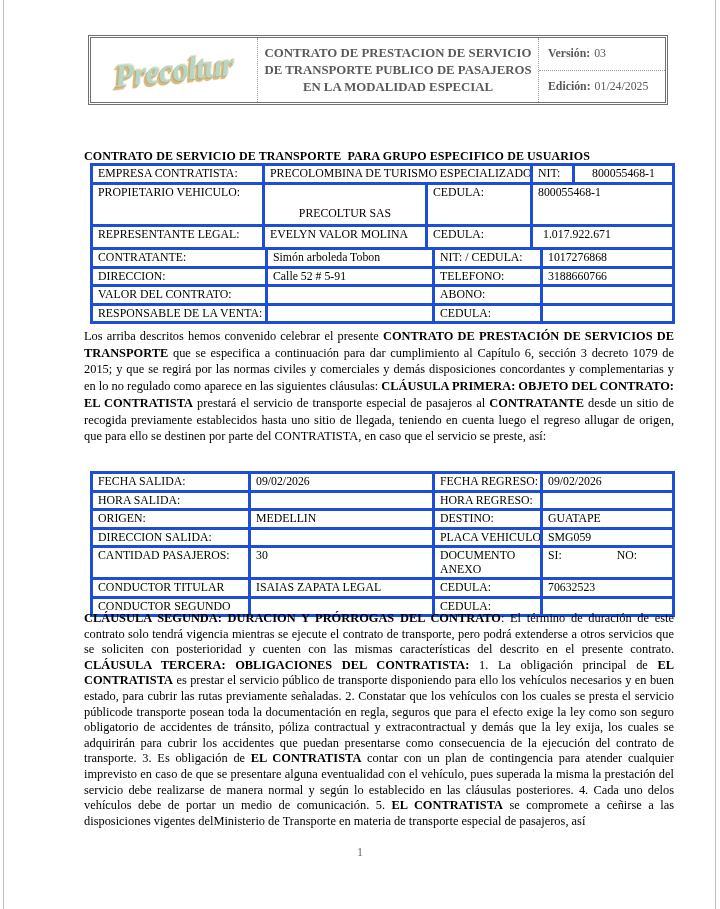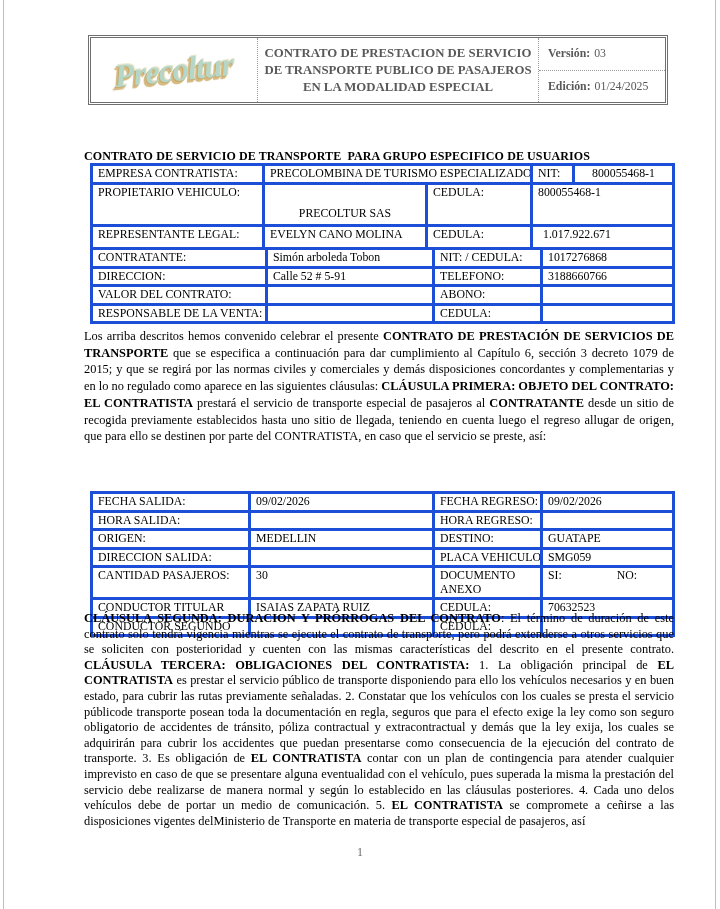--- a/index.html
+++ b/index.html
@@ -38,21 +38,21 @@
 
   
   table{border-collapse:collapse;table-layout:fixed;position:absolute;background:#fff;}
   td{
     border:3px solid #1d4ed8;font-size:11.8px;line-height:13.5px;
     padding:1px 5px;vertical-align:top;overflow:hidden;
     white-space:nowrap;
   }
   .t1{left:90px;top:163px;width:582px;}
   .t2{left:90px;top:247px;width:582px;}
-  .t3{left:90px;top:491px;width:582px;}
+  .t3{left:90px;top:471px;width:582px;}
   tr.h19{height:19px;} tr.h27{height:42px;} tr.h33{height:33px;}
   tr.h16{height:16px;} tr.h17{height:17px;} tr.h30{height:30px;}
   td.center{text-align:center;}
   td.sunk{vertical-align:bottom;padding-bottom:4px;text-align:center;}
   td.wrap{white-space:normal;}
   td.padL{padding-left:10px;}
   .sino{display:flex;justify-content:space-between;padding-right:30px;}
 
   
   .para{position:absolute;left:84px;width:590px;text-align:justify;font-size:12.4px;}
@@ -108,21 +108,21 @@
       <td class="center">800055468-1</td>
     </tr>
     <tr class="h27">
       <td>PROPIETARIO VEHICULO:</td>
       <td class="sunk">PRECOLTUR SAS</td>
       <td>CEDULA:</td>
       <td colspan="2">800055468-1</td>
     </tr>
     <tr class="h33">
       <td>REPRESENTANTE LEGAL:</td>
-      <td>EVELYN CANO MOLINA</td>
+      <td>EVELYN VALOR MOLINA</td>
       <td>CEDULA:</td>
       <td colspan="2" class="padL">1.017.922.671</td>
     </tr>
   </tbody>
     </table>
 
   <table class="t2">
     <colgroup>
         <col style="width:175px">
         <col style="width:167px">
@@ -197,21 +197,21 @@
       <td class="wrap">DOCUMENTO ANEXO</td>
       <td>
         <div class="sino">
           <span>SI:</span>
           <span>NO:</span>
         </div>
       </td>
     </tr>
     <tr class="h16">
       <td>CONDUCTOR TITULAR</td>
-      <td>ISAIAS ZAPATA RUIZ</td>
+      <td>ISAIAS ZAPATA LEGAL</td>
       <td>CEDULA:</td>
       <td>70632523</td>
     </tr>
     <tr class="h16">
       <td>CONDUCTOR SEGUNDO</td>
       <td></td>
       <td>CEDULA:</td>
       <td></td>
     </tr>
   </tbody>

